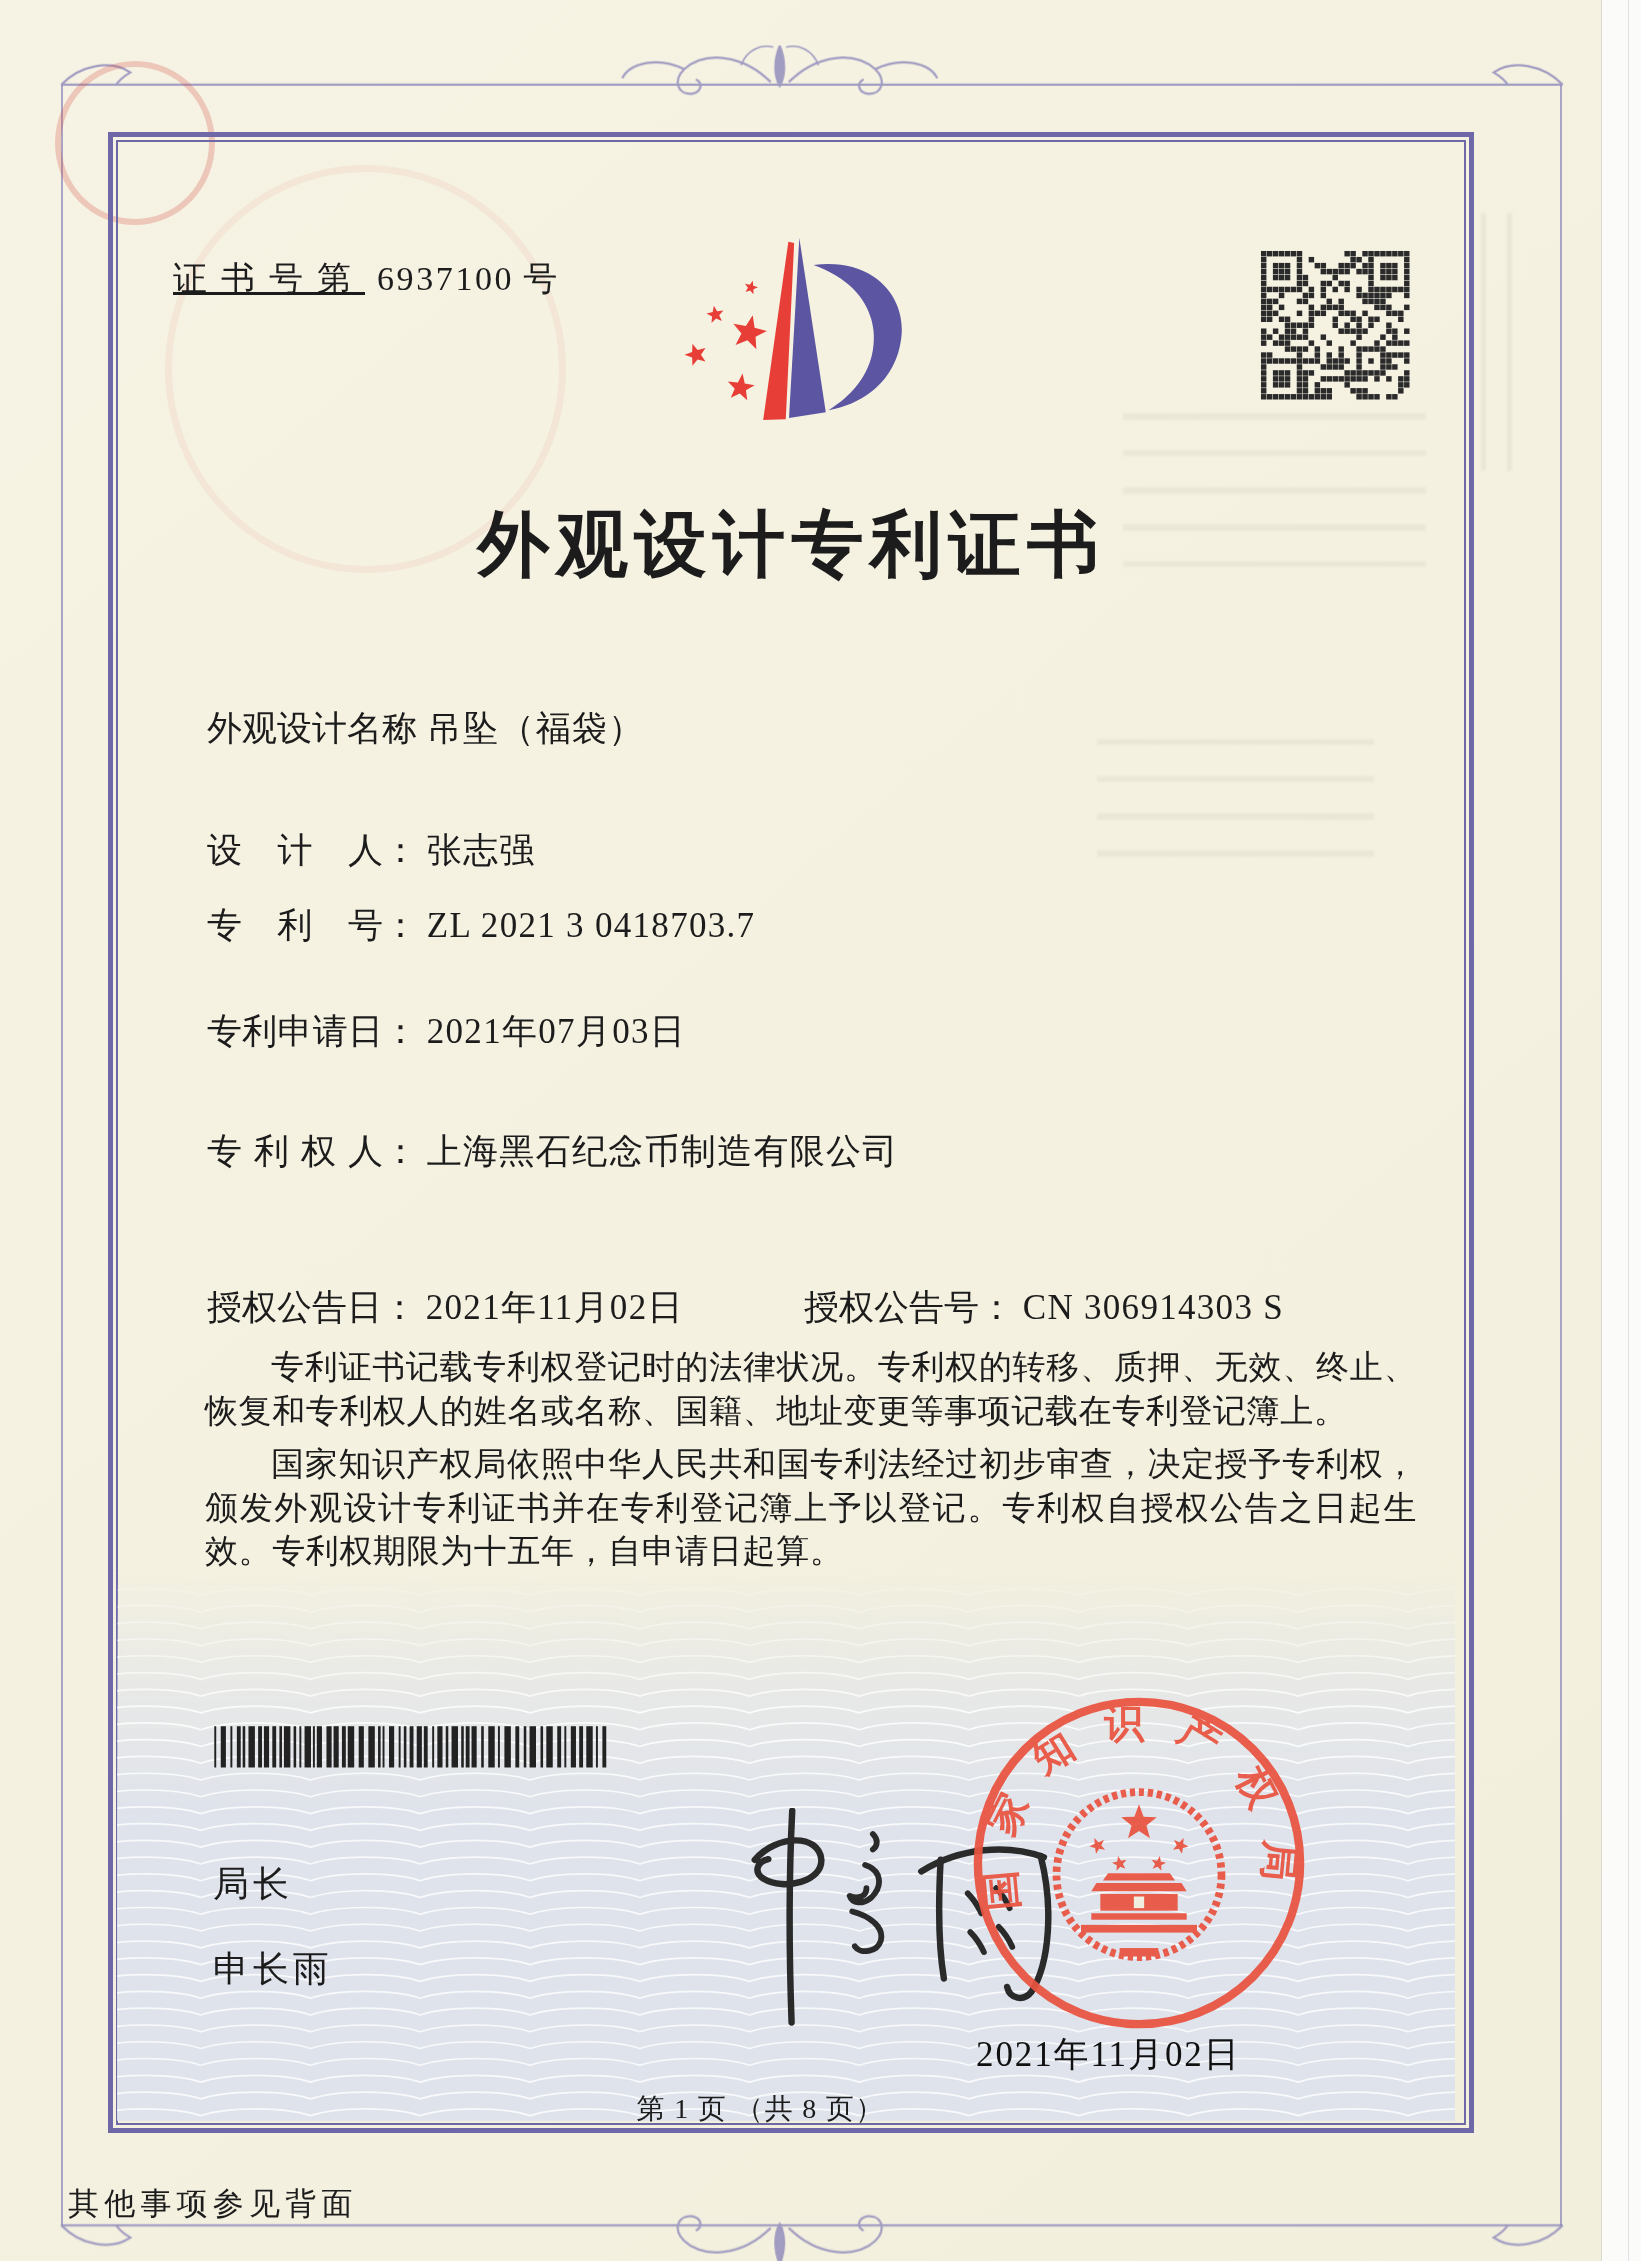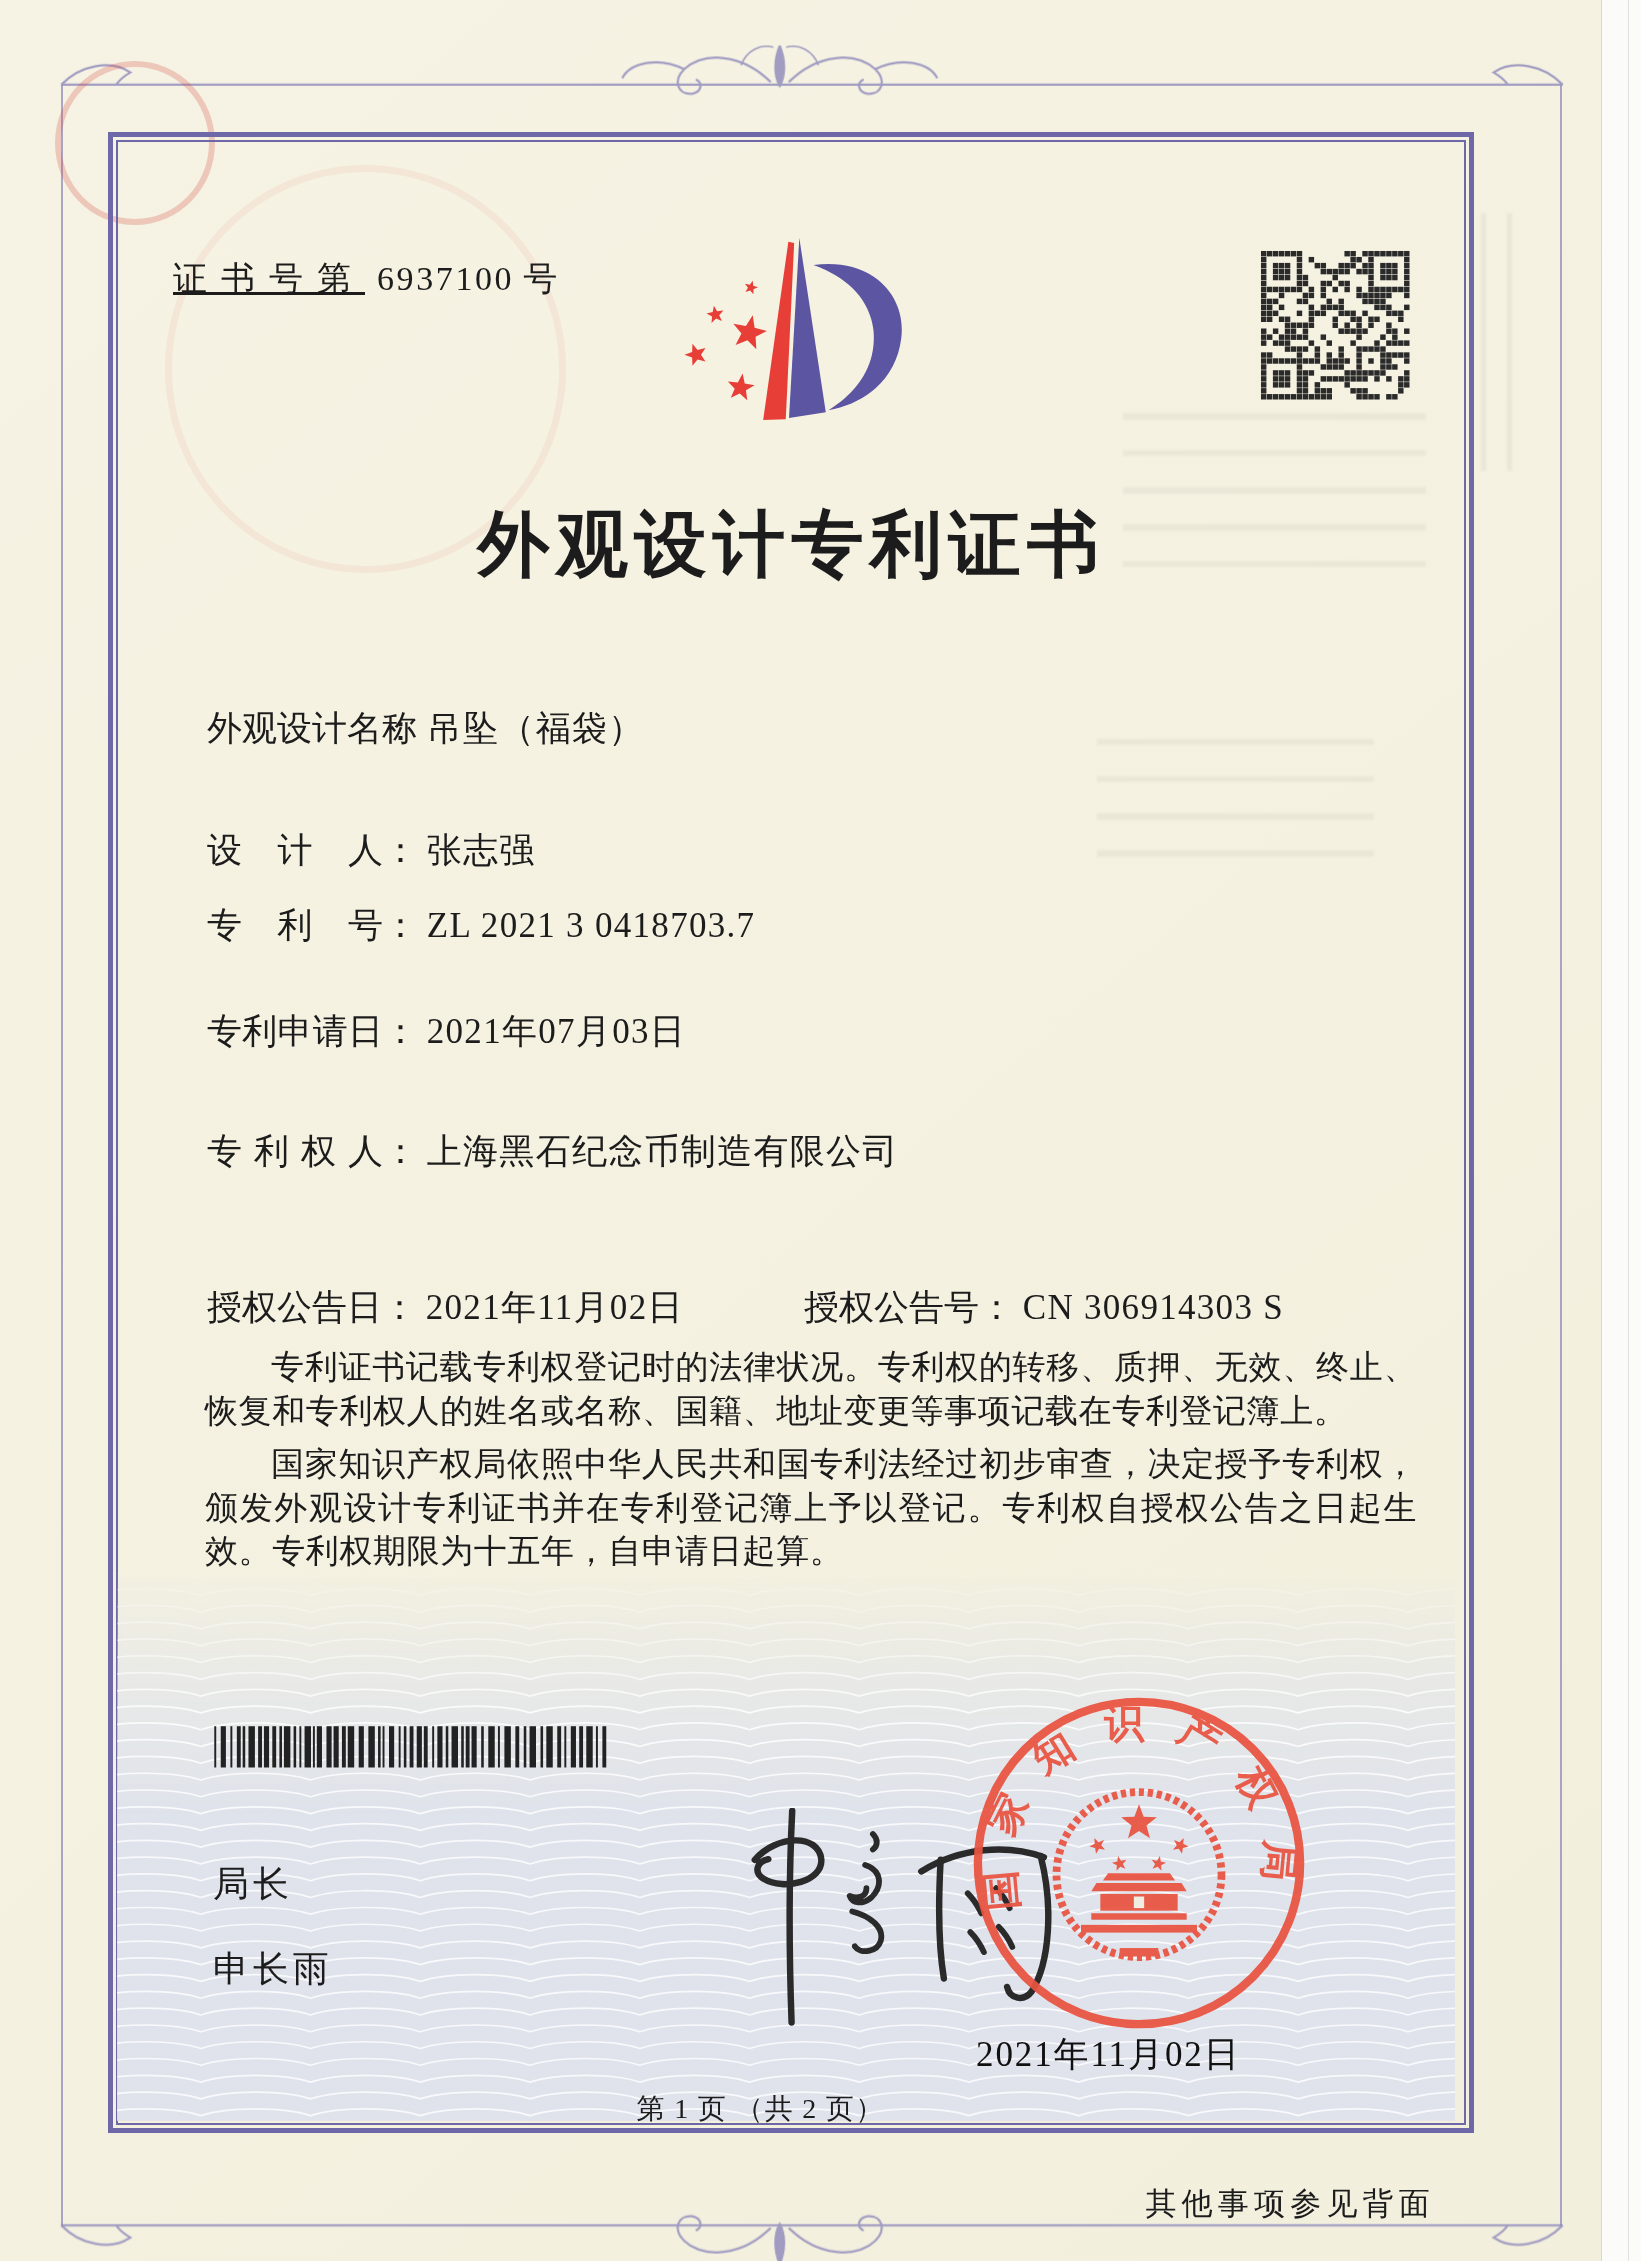--- a/index.html
+++ b/index.html
@@ -51,21 +51,21 @@
   .paras p{margin:0 0 10.3px 0;text-indent:2em;}
 
   .waves{left:117px;top:1572px;width:1338px;height:549px;overflow:hidden;}
 
   .director{left:213px;font-size:36px;letter-spacing:3.9px;}
   .sig{left:658px;top:1808px;}
   .sealwrap{left:965px;top:1689px;}
   .sealdate{left:976px;top:2031px;font-size:35px;letter-spacing:1.9px;color:#111;}
 
   .pagefoot{left:77px;top:2090px;width:1367px;text-align:center;font-size:28px;letter-spacing:1.3px;}
-  .backnote{left:68px;top:2183px;width:1367px;text-align:right;font-size:31px;letter-spacing:5.2px;}
+  .backnote{left:68px;top:2183px;width:1367px;text-align:left;font-size:31px;letter-spacing:5.2px;}
 </style>
 </head>
 <body>
 
 <div id="page" style="--frame: #6e68a8; --seal: #e9523f;">
   <div class="paper"></div>
 
   <svg class="deco deco-top" viewBox="0 0 2482 150">
     <g stroke="#8d87ba" stroke-width="3.5" fill="none" opacity=".8">
       <line x1="95" y1="131" x2="2421" y2="131"></line>
@@ -622,19 +622,19 @@
       <polygon points="270.0,179.0 277.2,198.1 297.6,199.0 281.6,211.8 287.0,231.5 270.0,220.2 253.0,231.5 258.4,211.8 242.4,199.0 262.8,198.1" fill="var(--seal,#e9523f)"></polygon>
           <polygon points="200.7,231.1 207.1,237.7 215.7,234.3 211.4,242.4 217.3,249.5 208.2,248.0 203.3,255.7 201.9,246.7 193.1,244.4 201.3,240.3" fill="var(--seal,#e9523f)"></polygon>
           <polygon points="237.5,259.3 242.0,266.4 250.4,265.0 245.0,271.5 248.9,279.0 241.0,275.9 235.1,282.0 235.6,273.5 228.1,269.7 236.3,267.6" fill="var(--seal,#e9523f)"></polygon>
           <polygon points="339.3,231.1 338.7,240.3 346.9,244.4 338.1,246.7 336.7,255.7 331.8,248.0 322.7,249.5 328.6,242.4 324.3,234.3 332.9,237.7" fill="var(--seal,#e9523f)"></polygon>
           <polygon points="302.5,259.3 303.7,267.6 311.9,269.7 304.4,273.5 304.9,282.0 299.0,275.9 291.1,279.0 295.0,271.5 289.6,265.0 298.0,266.4" fill="var(--seal,#e9523f)"></polygon>
         </g>
     </g>
   </svg>
   <div class="abs sealdate">2021年11月02日</div>
 
-  <div class="abs pagefoot">第 1 页 （共 2 页）</div>
+  <div class="abs pagefoot">第 1 页 （共 8 页）</div>
   <div class="abs backnote">其他事项参见背面</div>
 
   <div class="scan-edge"></div>
   <div class="scan-line"></div>
 </div>
 
 
 </body></html>

